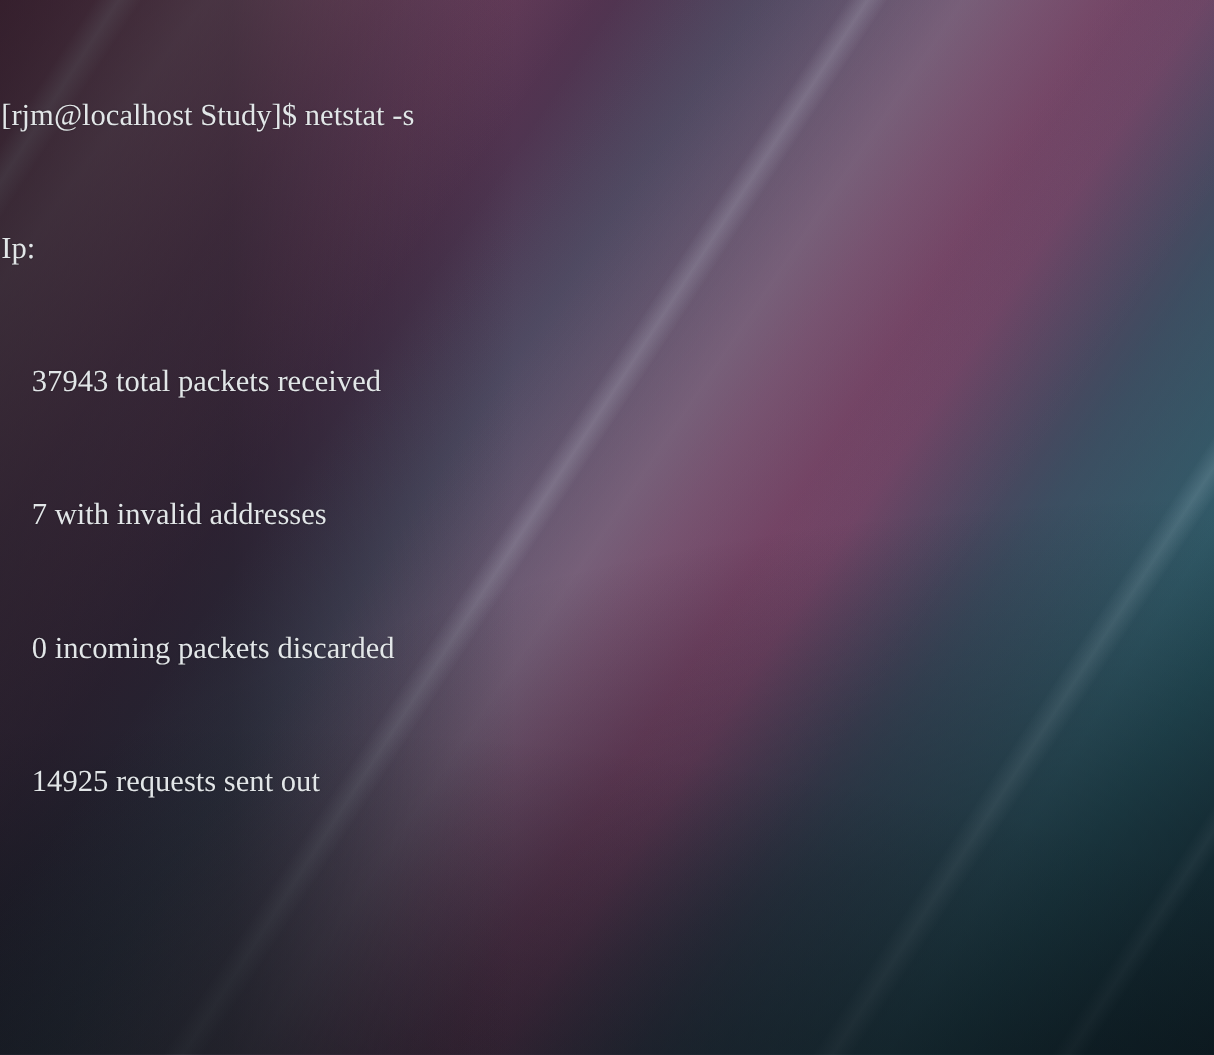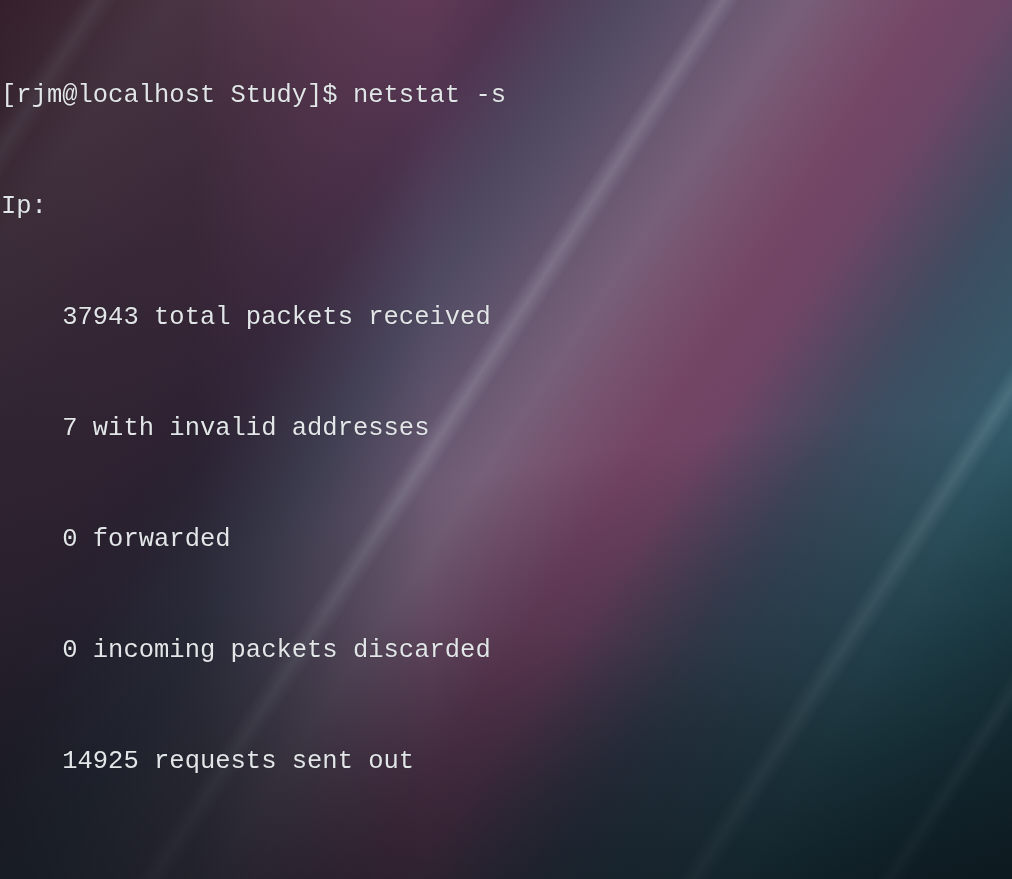--- a/index.html
+++ b/index.html
@@ -136,21 +136,21 @@
       radial-gradient(ellipse 95% 55% at 78% 88%,
         rgba(6,10,14,0.80) 0%,
         rgba(8,13,18,0.45) 40%,
         rgba(10,16,22,0.00) 72%);
   }
 
   
   #terminal {
     position: absolute;
     inset: 0;
-    font-family: Liberation Mono, monospace;
+    font-family: Liberation Serif, serif;
     font-size: 25.5px;
     line-height: 37px;
     letter-spacing: 0px;
     color: #e2e6e8;
     padding: 3px 0 0 1px;
     box-sizing: border-box;
     white-space: pre;
     text-shadow: 0 0 1px rgba(0,0,0,0.55);
     -webkit-font-smoothing: antialiased;
   }
@@ -191,21 +191,20 @@
     <div class="wall-layer w-dark2"></div>
   </div>
 
   <div class="term-shade"></div>
 
   <div id="terminal">
     <span class="tline">[rjm@localhost Study]$ netstat -s</span>
     <span class="tline">Ip:</span>
     <span class="tline">    37943 total packets received</span>
     <span class="tline">    7 with invalid addresses</span>
-    <span class="tline">    0 forwarded</span>
     <span class="tline">    0 incoming packets discarded</span>
     <span class="tline">    14925 requests sent out</span>
     
     
     
     
     
     
     
     

